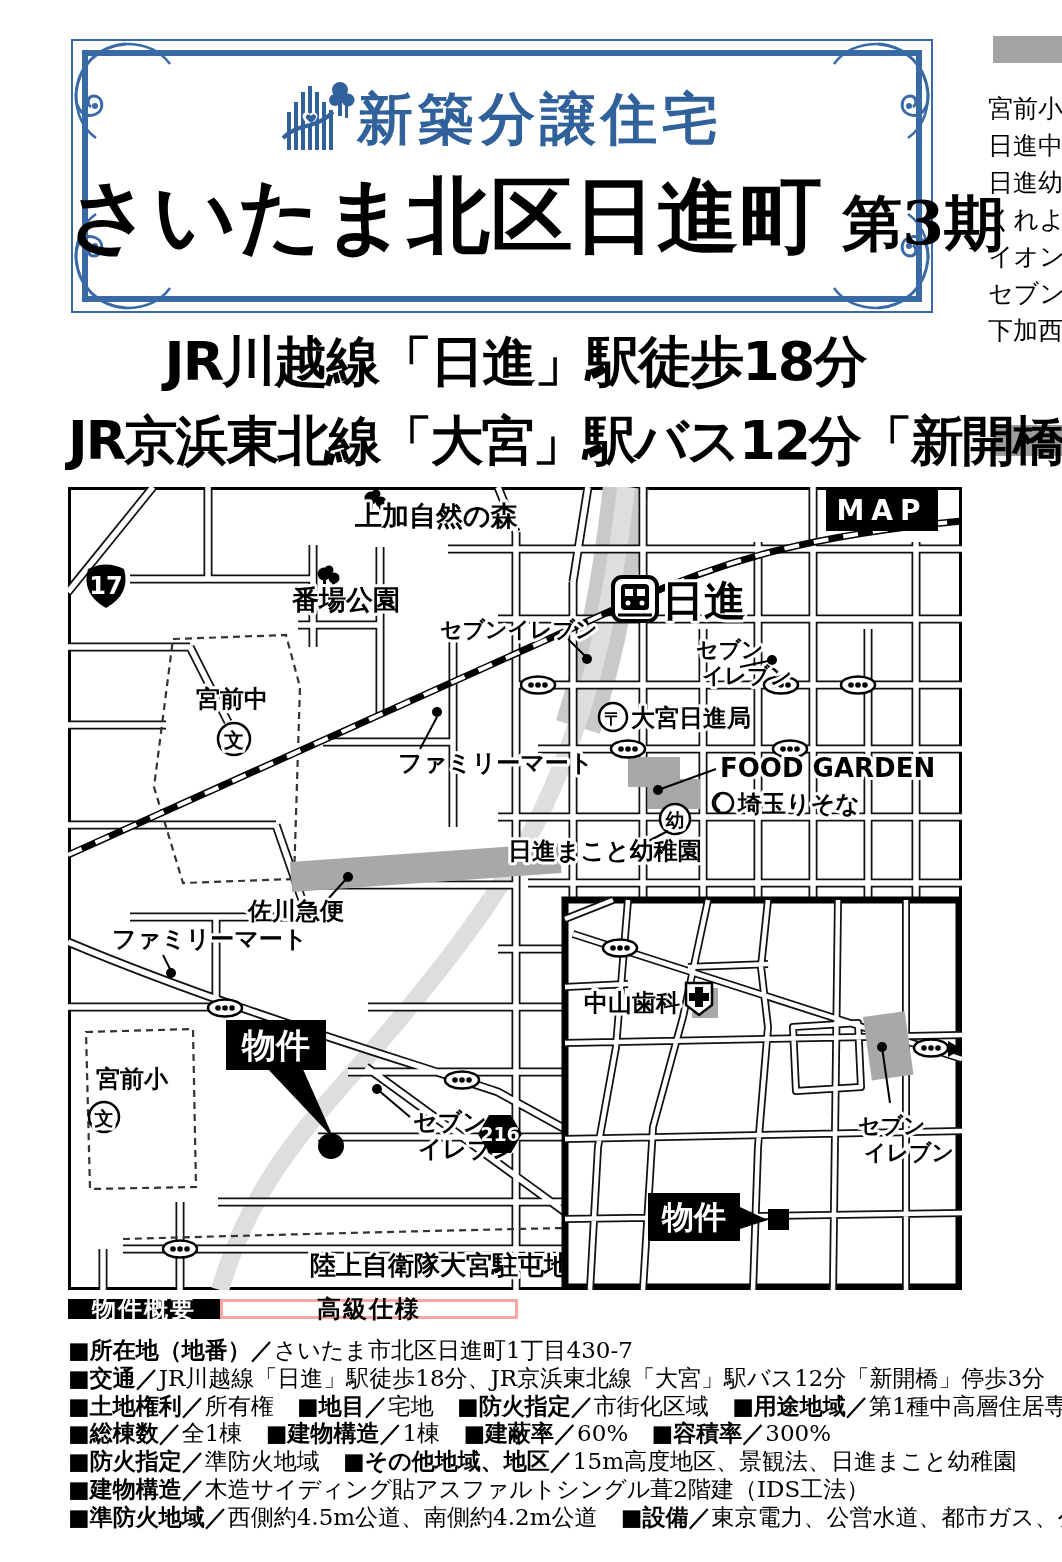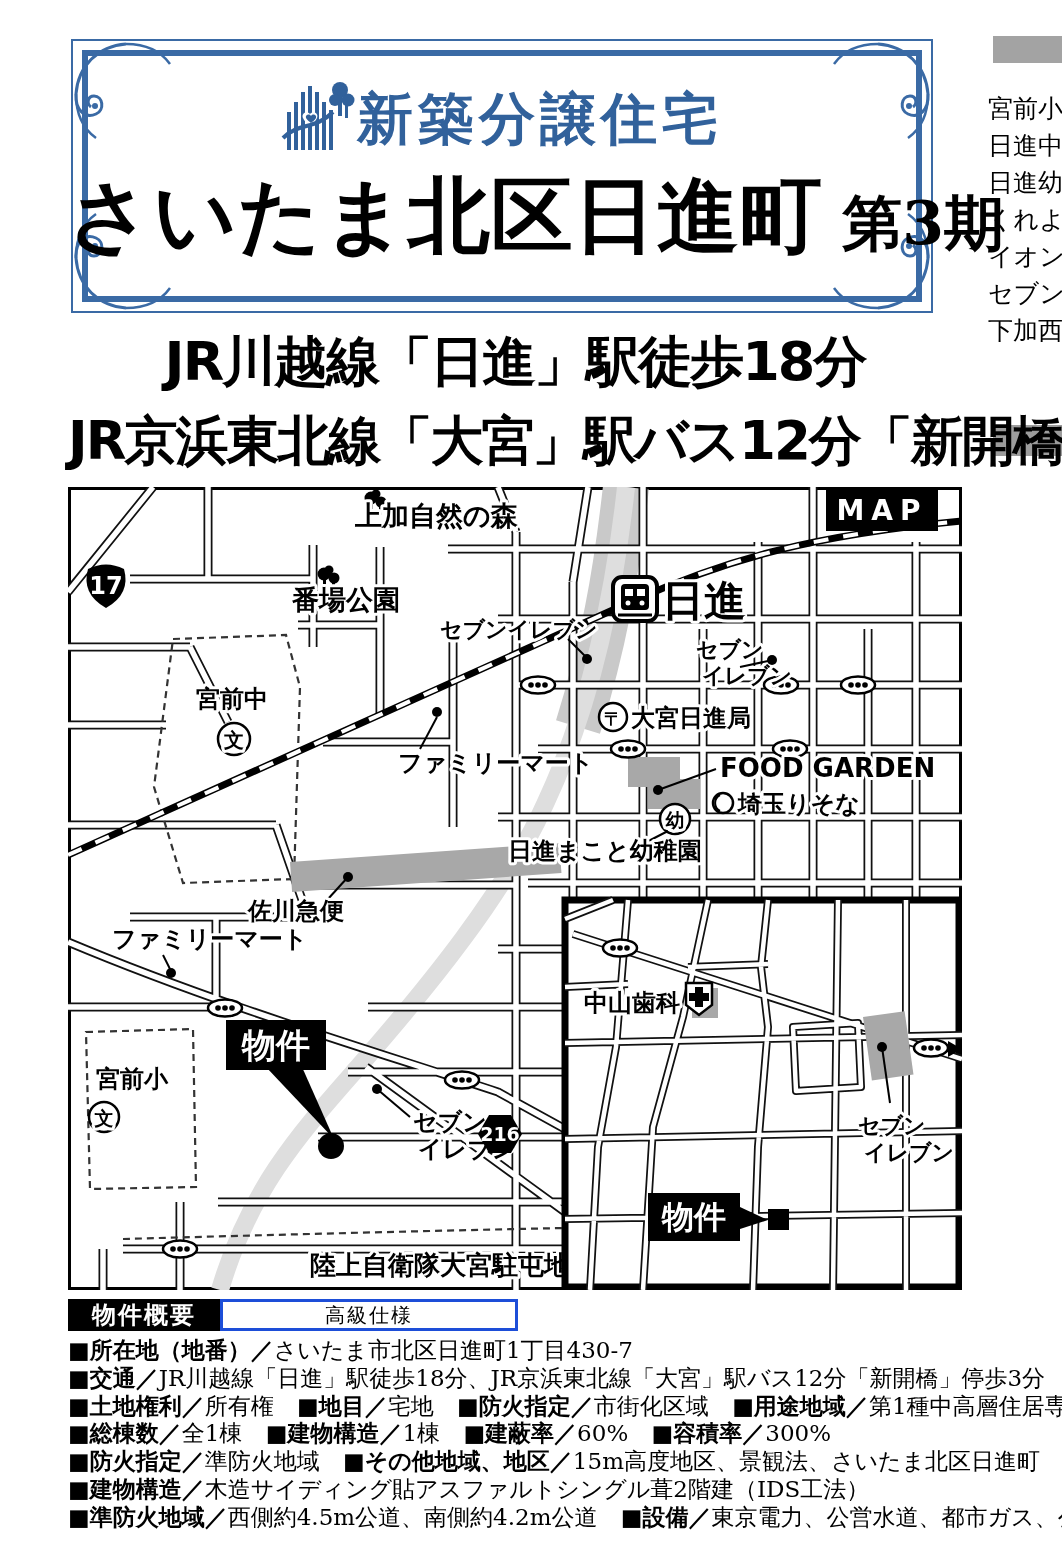--- a/index.html
+++ b/index.html
@@ -34,25 +34,25 @@
   .rf{stroke:#fff;stroke-width:5.5;fill:none;stroke-linecap:butt;stroke-linejoin:round;}
   .irc{stroke:#111;stroke-width:8;fill:none;stroke-linejoin:round;}
   .irf{stroke:#fff;stroke-width:4.5;fill:none;stroke-linejoin:round;}
   .ml{font-family:"DejaVu Sans",sans-serif;font-weight:700;fill:#000;
       paint-order:stroke;stroke:#fff;stroke-width:6;stroke-linejoin:round;}
   .mw{font-family:"DejaVu Sans",sans-serif;font-weight:900;fill:#fff;}
   .dash{stroke:#333;stroke-width:2.2;stroke-dasharray:7 5;fill:none;}
   .bld{fill:#a8a8a8;}
 
   
-  .ov-bar{left:68px;top:1299px;display:flex;height:32px;border-radius:15px;}
+  .ov-bar{left:68px;top:1299px;display:flex;height:20px;border-radius:15px;}
   .ov-tab1{width:152px;background:#000;color:#fff;display:flex;align-items:center;justify-content:center;
            font-size:24px;font-weight:900;letter-spacing:2px;}
-  .ov-tab2{width:298px;background:#fff;border:3px solid #1d4ed8;box-sizing:border-box;color:#000;
-           display:flex;align-items:center;justify-content:center;font-size:20px;font-weight:400;letter-spacing:2px;}
+  .ov-tab2{width:298px;background:#fff;border:3px solid #fca5a5;box-sizing:border-box;color:#000;
+           display:flex;align-items:center;justify-content:center;font-size:24px;font-weight:700;letter-spacing:2px;}
   .ov-rows{left:68px;top:1337px;width:994px;}
   .ov-row{height:27.8px;line-height:27.8px;white-space:nowrap;font-size:23px;}
   .seg{margin-right:16px;}
   .seg:last-child{margin-right:0;}
   .seg-label{font-weight:700;font-family:"DejaVu Sans",sans-serif;}
   .seg-value{font-weight:400;font-family:"DejaVu Serif",serif;}
 </style>
 </head>
 <body>
 
@@ -337,21 +337,21 @@
       <span class="seg"><span class="seg-label">■用途地域／</span><span class="seg-value">第1種中高層住居専用地域</span></span>
     </div>
     <div class="ov-row">
       <span class="seg"><span class="seg-label">■総棟数／</span><span class="seg-value">全1棟</span></span>
       <span class="seg"><span class="seg-label">■建物構造／</span><span class="seg-value">1棟</span></span>
       <span class="seg"><span class="seg-label">■建蔽率／</span><span class="seg-value">60%</span></span>
       <span class="seg"><span class="seg-label">■容積率／</span><span class="seg-value">300%</span></span>
     </div>
     <div class="ov-row">
       <span class="seg"><span class="seg-label">■防火指定／</span><span class="seg-value">準防火地域</span></span>
-      <span class="seg"><span class="seg-label">■その他地域、地区／</span><span class="seg-value">15m高度地区、景観法、さいたま北区日進町</span></span>
+      <span class="seg"><span class="seg-label">■その他地域、地区／</span><span class="seg-value">15m高度地区、景観法、日進まこと幼稚園</span></span>
     </div>
     <div class="ov-row">
       <span class="seg"><span class="seg-label">■建物構造／</span><span class="seg-value">木造サイディング貼アスファルトシングル葺2階建（IDS工法）</span></span>
     </div>
     <div class="ov-row">
       <span class="seg"><span class="seg-label">■準防火地域／</span><span class="seg-value">西側約4.5m公道、南側約4.2m公道</span></span>
       <span class="seg"><span class="seg-label">■設備／</span><span class="seg-value">東京電力、公営水道、都市ガス、公共下水</span></span>
     </div>
   </div>
 

